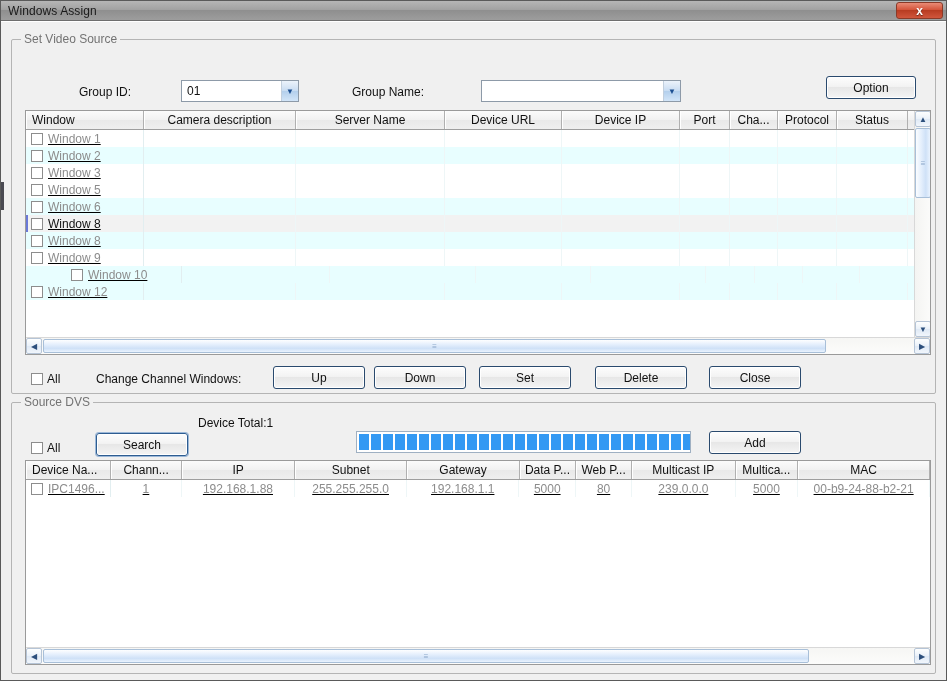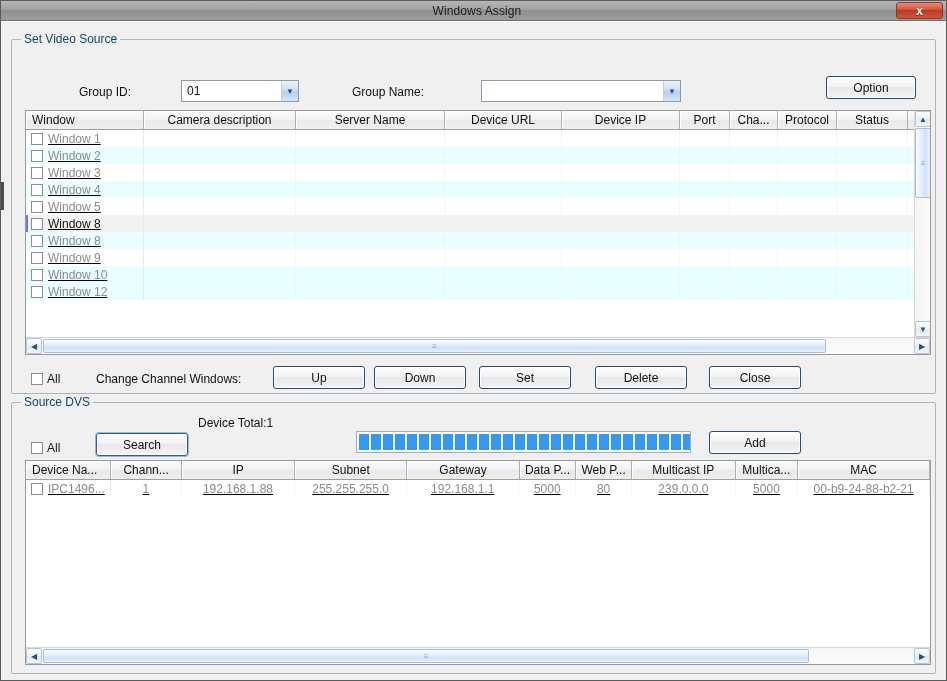--- a/index.html
+++ b/index.html
@@ -19,21 +19,21 @@
     background: #f0f0f0;
     border: 1px solid #5a5a5a;
     overflow: hidden;
   }
 
   #titlebar {
     position: relative;
     height: 20px;
     background: linear-gradient(to bottom, #b6b6b6 0%, #a2a2a2 45%, #8f8f8f 50%, #9d9d9d 100%);
     border-bottom: 1px solid #6e6e6e;
-    display: flex; align-items: center; justify-content: center;
+    display: flex; align-items: center;
   }
   #title-text {
     padding-left: 7px;
     font-size: 12px;
     color: #1a1a1a;
     letter-spacing: 0.1px;
   }
   #close-btn {
     position: absolute;
     right: 3px; top: 1px;
@@ -70,21 +70,21 @@
     border: 1px solid #b4b4b4;
     border-radius: 2px;
     background: transparent;
   }
   .groupbox > .gb-title {
     position: absolute;
     top: -8px; left: 9px;
     background: #f0f0f0;
     padding: 0 3px;
     font-size: 12px;
-    color: #0c4a6e;
+    color: #737373;
   }
 
   #gb-video { left: 10px; top: 17px; width: 925px; height: 355px; }
   #gb-search { left: 10px; top: 380px; width: 925px; height: 272px; }
 
   
   .lbl { position: absolute; font-size: 12px; color: #111; white-space: nowrap; }
 
   .combo {
     position: absolute;
@@ -320,38 +320,38 @@
             </div>
             <div class="lv-cell c" style="width: 152px;"></div>
             <div class="lv-cell c" style="width: 149px;"></div>
             <div class="lv-cell c" style="width: 117px;"></div>
             <div class="lv-cell c" style="width: 118px;"></div>
             <div class="lv-cell c" style="width: 50px;"></div>
             <div class="lv-cell c" style="width: 48px;"></div>
             <div class="lv-cell c" style="width: 59px;"></div>
             <div class="lv-cell c" style="width: 71px;"></div>
           </div>
+          <div class="lv-row">
+            <div class="lv-cell first" style="width: 118px;">
+              <span class="cb"></span>
+              <span>Window 5</span>
+            </div>
+            <div class="lv-cell c" style="width: 152px;"></div>
+            <div class="lv-cell c" style="width: 149px;"></div>
+            <div class="lv-cell c" style="width: 117px;"></div>
+            <div class="lv-cell c" style="width: 118px;"></div>
+            <div class="lv-cell c" style="width: 50px;"></div>
+            <div class="lv-cell c" style="width: 48px;"></div>
+            <div class="lv-cell c" style="width: 59px;"></div>
+            <div class="lv-cell c" style="width: 71px;"></div>
+          </div>
           <div class="lv-row alt">
             <div class="lv-cell first" style="width: 118px;">
               <span class="cb"></span>
-              <span>Window 4</span>
-            </div>
-            <div class="lv-cell c" style="width: 152px;"></div>
-            <div class="lv-cell c" style="width: 149px;"></div>
-            <div class="lv-cell c" style="width: 117px;"></div>
-            <div class="lv-cell c" style="width: 118px;"></div>
-            <div class="lv-cell c" style="width: 50px;"></div>
-            <div class="lv-cell c" style="width: 48px;"></div>
-            <div class="lv-cell c" style="width: 59px;"></div>
-            <div class="lv-cell c" style="width: 71px;"></div>
-          </div>
-          <div class="lv-row">
-            <div class="lv-cell first" style="width: 118px;">
-              <span class="cb"></span>
-              <span>Window 5</span>
+              <span>Window 6</span>
             </div>
             <div class="lv-cell c" style="width: 152px;"></div>
             <div class="lv-cell c" style="width: 149px;"></div>
             <div class="lv-cell c" style="width: 117px;"></div>
             <div class="lv-cell c" style="width: 118px;"></div>
             <div class="lv-cell c" style="width: 50px;"></div>
             <div class="lv-cell c" style="width: 48px;"></div>
             <div class="lv-cell c" style="width: 59px;"></div>
             <div class="lv-cell c" style="width: 71px;"></div>
           </div>
@@ -392,21 +392,21 @@
             <div class="lv-cell c" style="width: 152px;"></div>
             <div class="lv-cell c" style="width: 149px;"></div>
             <div class="lv-cell c" style="width: 117px;"></div>
             <div class="lv-cell c" style="width: 118px;"></div>
             <div class="lv-cell c" style="width: 50px;"></div>
             <div class="lv-cell c" style="width: 48px;"></div>
             <div class="lv-cell c" style="width: 59px;"></div>
             <div class="lv-cell c" style="width: 71px;"></div>
           </div>
           <div class="lv-row alt">
-            <div class="lv-cell first" style="width: 118px;">
+            <div class="lv-cell first" style="width: 118px; margin-left: 40px;">
               <span class="cb"></span>
               <span>Window 10</span>
             </div>
             <div class="lv-cell c" style="width: 152px;"></div>
             <div class="lv-cell c" style="width: 149px;"></div>
             <div class="lv-cell c" style="width: 117px;"></div>
             <div class="lv-cell c" style="width: 118px;"></div>
             <div class="lv-cell c" style="width: 50px;"></div>
             <div class="lv-cell c" style="width: 48px;"></div>
             <div class="lv-cell c" style="width: 59px;"></div>

